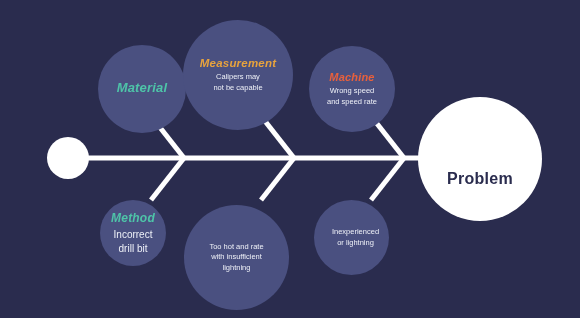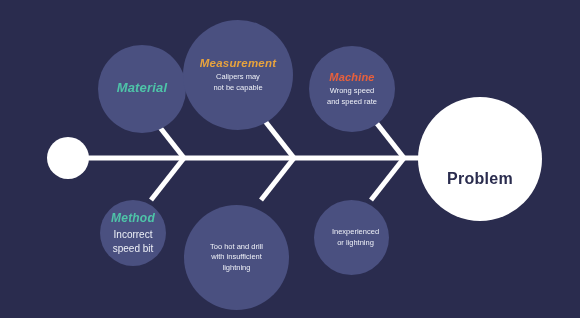--- a/index.html
+++ b/index.html
@@ -100,27 +100,27 @@
     <div class="bubble-desc" style="font-size:7.5px;">
       <div>Calipers may</div>
       <div>not be capable</div>
     </div>
   </div>
 
   <div class="bubble" style="left:100px; top:200px; width:66px; height:66px;">
     <div class="bubble-title" style="color:#4ec4a8; font-size:12px;">Method</div>
     <div class="bubble-desc" style="font-size:10px;">
       <div>Incorrect</div>
-      <div>speed bit</div>
+      <div>drill bit</div>
     </div>
   </div>
 
   <div class="bubble" style="left:184px; top:205px; width:105px; height:105px;">
     <div class="bubble-desc" style="font-size:7.5px;">
-      <div>Too hot and drill</div>
+      <div>Too hot and rate</div>
       <div>with insufficient</div>
       <div>lightning</div>
     </div>
   </div>
 
   <div class="bubble" style="left:314px; top:200px; width:75px; height:75px;">
     <div class="bubble-desc" style="font-size:7.5px;margin-left:8px;">
       <div>Inexperienced</div>
       <div>or lightning</div>
     </div>

